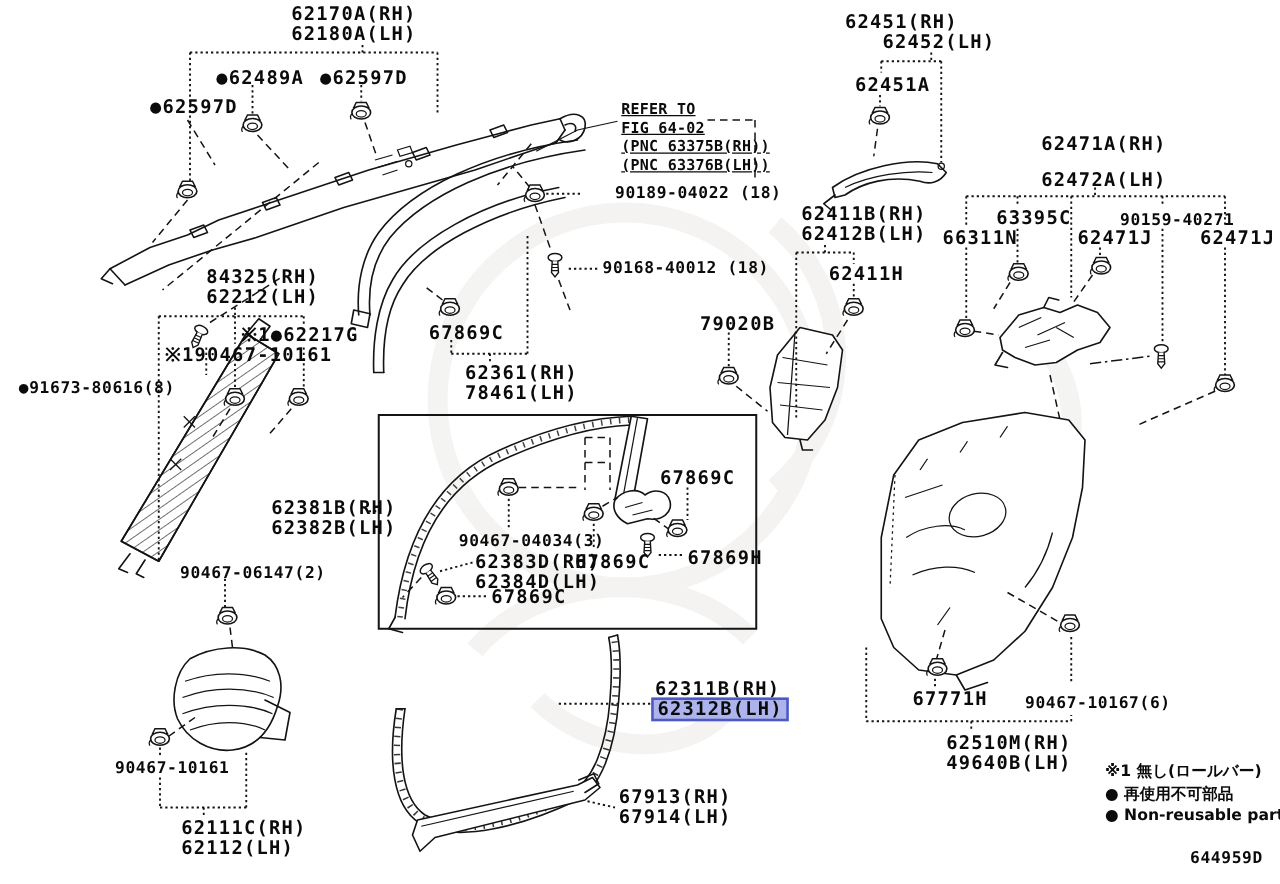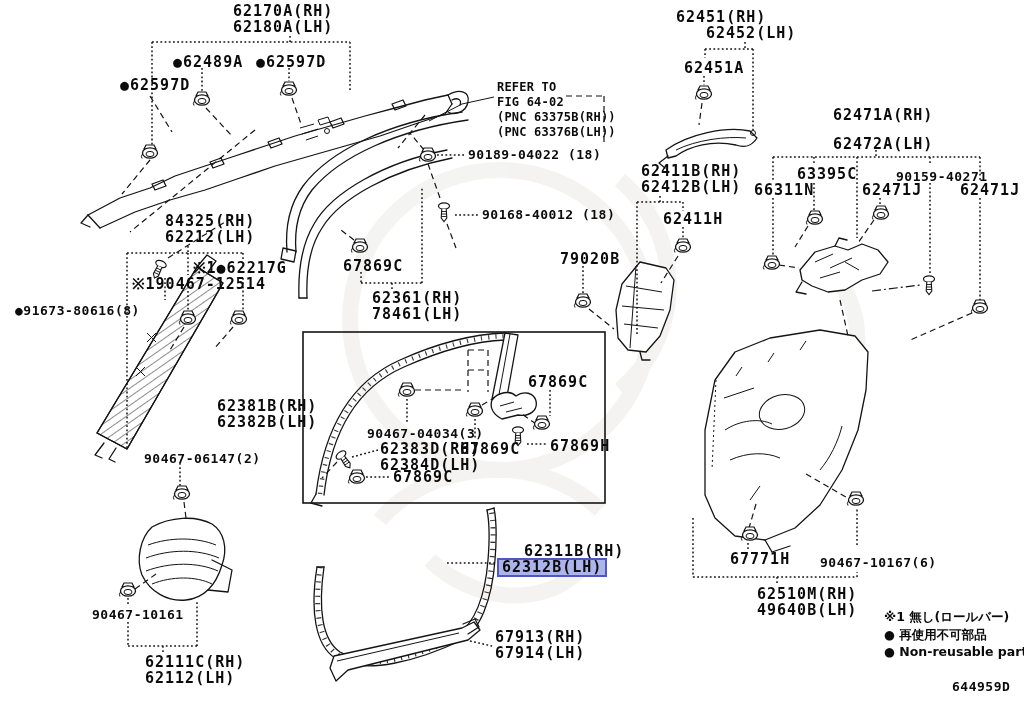--- a/index.html
+++ b/index.html
@@ -2,21 +2,21 @@
 <html><head>
 <meta charset="utf-8">
 <style>
   html,body{margin:0;padding:0;background:#fff;}
   #canvas{position:relative;width:1024px;height:707px;background:#fff;overflow:hidden;
           font-family:"DejaVu Sans Mono",monospace;}
   svg{position:absolute;left:0;top:0;}
   .lbl{position:absolute;font:700 15px "DejaVu Sans Mono",monospace;letter-spacing:1px;
        color:#0b0b0b;white-space:nowrap;line-height:15px;z-index:5;}
   .sm{font-size:13px;letter-spacing:.5px;}
-  .note{font-size:12px;letter-spacing:.2px;}
+  .note{font-size:12px;letter-spacing:.2px;text-decoration:underline;}
   .jp{font-family:"DejaVu Sans",sans-serif;font-size:12.5px;letter-spacing:0;}
   .sel{background:#adb4ec;border:2px solid #4d58c5;padding:0 3px;margin:-2px -3px;}
   .outl{fill:none;stroke:#141414;stroke-width:1.3;stroke-linejoin:round;stroke-linecap:round;}
   .dot{fill:none;stroke:#141414;stroke-width:1.5;stroke-dasharray:1.8 2.4;}
   .dash{fill:none;stroke:#141414;stroke-width:1.2;stroke-dasharray:6 4;}
   .dashdot{fill:none;stroke:#141414;stroke-width:1.2;stroke-dasharray:9 3 2 3;}
   .thin{fill:none;stroke:#141414;stroke-width:1;}
   .wfill{fill:#fff;stroke:#141414;stroke-width:1.3;stroke-linejoin:round;}
 </style>
 </head>
@@ -223,21 +223,21 @@
 <div class="lbl" style="left:233px;top:20px">62180A(LH)</div>
 <div class="lbl" style="left:173px;top:55px">●62489A</div>
 <div class="lbl" style="left:256px;top:55px">●62597D</div>
 <div class="lbl" style="left:120px;top:78px">●62597D</div>
 
 <div class="lbl note" style="left:497px;top:80px">REFER TO</div>
 <div class="lbl note" style="left:497px;top:95px">FIG 64-02</div>
 <div class="lbl note" style="left:497px;top:110px">(PNC 63375B(RH))</div>
 <div class="lbl note" style="left:497px;top:125px">(PNC 63376B(LH))</div>
 
-<div class="lbl sm" style="left:468px;top:147px">90189-04022 (18)</div>
+<div class="lbl sm" style="left:492px;top:147px">90189-04022 (18)</div>
 <div class="lbl sm" style="left:482px;top:207px">90168-40012 (18)</div>
 
 <div class="lbl" style="left:676px;top:10px">62451(RH)</div>
 <div class="lbl" style="left:706px;top:26px">62452(LH)</div>
 <div class="lbl" style="left:684px;top:61px">62451A</div>
 
 <div class="lbl" style="left:833px;top:108px">62471A(RH)</div>
 <div class="lbl" style="left:833px;top:137px">62472A(LH)</div>
 <div class="lbl" style="left:797px;top:167px">63395C</div>
 <div class="lbl" style="left:754px;top:183px">66311N</div>
@@ -246,21 +246,21 @@
 <div class="lbl" style="left:960px;top:183px">62471J</div>
 
 <div class="lbl" style="left:641px;top:164px">62411B(RH)</div>
 <div class="lbl" style="left:641px;top:180px">62412B(LH)</div>
 <div class="lbl" style="left:663px;top:212px">62411H</div>
 <div class="lbl" style="left:560px;top:252px">79020B</div>
 
 <div class="lbl" style="left:165px;top:214px">84325(RH)</div>
 <div class="lbl" style="left:165px;top:230px">62212(LH)</div>
 <div class="lbl" style="left:193px;top:261px">※1●62217G</div>
-<div class="lbl" style="left:132px;top:277px">※190467-12514</div>
+<div class="lbl" style="left:132px;top:277px">※190467-10161</div>
 <div class="lbl sm" style="left:15px;top:303px">●91673-80616(8)</div>
 
 <div class="lbl" style="left:343px;top:259px">67869C</div>
 <div class="lbl" style="left:372px;top:291px">62361(RH)</div>
 <div class="lbl" style="left:372px;top:307px">78461(LH)</div>
 
 <div class="lbl" style="left:528px;top:375px">67869C</div>
 <div class="lbl sm" style="left:367px;top:426px">90467-04034(3)</div>
 <div class="lbl" style="left:380px;top:442px">62383D(RH)</div>
 <div class="lbl" style="left:460px;top:442px">67869C</div>
@@ -270,21 +270,21 @@
 
 <div class="lbl" style="left:217px;top:399px">62381B(RH)</div>
 <div class="lbl" style="left:217px;top:415px">62382B(LH)</div>
 
 <div class="lbl sm" style="left:144px;top:451px">90467-06147(2)</div>
 <div class="lbl sm" style="left:92px;top:607px">90467-10161</div>
 <div class="lbl" style="left:145px;top:655px">62111C(RH)</div>
 <div class="lbl" style="left:145px;top:671px">62112(LH)</div>
 
 <div class="lbl" style="left:524px;top:544px">62311B(RH)</div>
-<div class="lbl sel" style="left:500px;top:560px">62312B(LH)</div>
+<div class="lbl sel" style="left:524px;top:560px">62312B(LH)</div>
 <div class="lbl" style="left:495px;top:630px">67913(RH)</div>
 <div class="lbl" style="left:495px;top:646px">67914(LH)</div>
 
 <div class="lbl" style="left:730px;top:552px">67771H</div>
 <div class="lbl sm" style="left:820px;top:555px">90467-10167(6)</div>
 <div class="lbl" style="left:757px;top:587px">62510M(RH)</div>
 <div class="lbl" style="left:757px;top:603px">49640B(LH)</div>
 
 <div class="lbl jp" style="left:884px;top:609px">※1 無し(ロールバー)</div>
 <div class="lbl jp" style="left:884px;top:627px">● 再使用不可部品</div>

